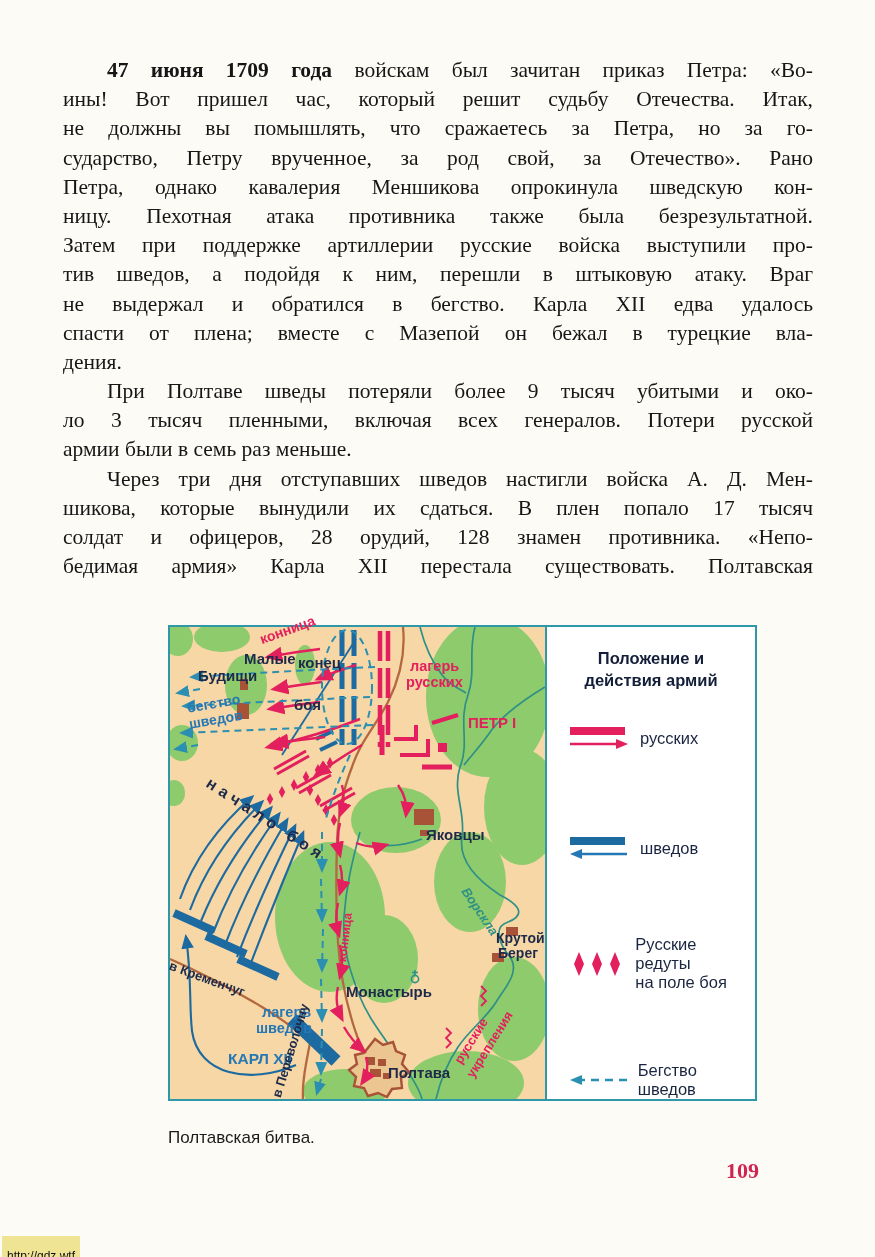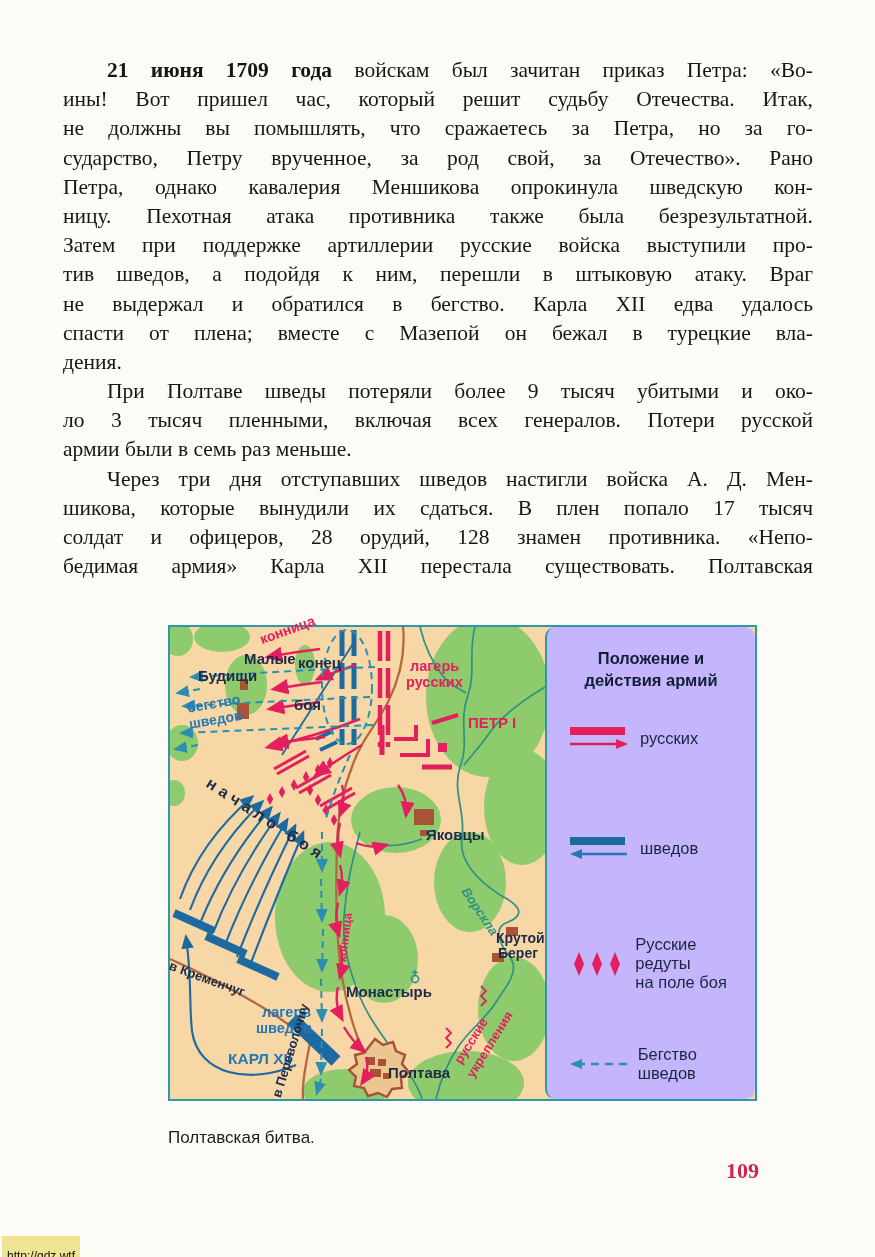--- a/index.html
+++ b/index.html
@@ -24,22 +24,22 @@
     border:2px solid #2e98a8;background:#f6d7a5;
   }
   .terrain{position:absolute;left:0;top:0;width:375px;height:472px;}
   #map-labels{position:absolute;left:0;top:0;width:375px;height:472px;pointer-events:none;}
   .mlabel{
     position:absolute;font-family:"Liberation Sans",sans-serif;font-weight:700;
     white-space:nowrap;transform-origin:0 0;line-height:1;
   }
   .legend{
     position:absolute;left:375px;top:0;width:208px;height:472px;
-    background:#c4b5fd;border-left:2px solid #2e98a8;
-    font-family:"Liberation Sans",sans-serif;color:#16233d;border-radius:10px;
+    background:#ffffff;border-left:2px solid #2e98a8;
+    font-family:"Liberation Sans",sans-serif;color:#16233d;
   }
   .legend-title{
     position:absolute;top:20px;left:0;width:100%;text-align:center;
     font-size:16.5px;font-weight:700;line-height:22px;color:#131f38;
   }
   .li{position:absolute;left:22px;display:flex;align-items:center;gap:9px;}
   .ll{font-size:16.5px;color:#1a2540;line-height:19px;}
   
   .caption{
     position:absolute;left:168px;top:1128px;
@@ -55,21 +55,21 @@
     position:absolute;left:2px;top:1236px;
     background:#efe493;color:#111;
     font-family:"Liberation Sans",sans-serif;font-size:12px;
     padding:13px 5px;
   }
 </style>
 </head>
 <body>
 
 <div class="text-block" id="text-block">
-    <div class="tl ind"><b>21 июня 1709 года</b> войскам был зачитан приказ Петра: «Во-</div>
+    <div class="tl ind"><b>47 июня 1709 года</b> войскам был зачитан приказ Петра: «Во-</div>
     <div class="tl">ины! Вот пришел час, который решит судьбу Отечества. Итак,</div>
     <div class="tl">не должны вы помышлять, что сражаетесь за Петра, но за го-</div>
     <div class="tl">сударство, Петру врученное, за род свой, за Отечество». Рано</div>
     <div class="tl">Петра, однако кавалерия Меншикова опрокинула шведскую кон-</div>
     <div class="tl">ницу. Пехотная атака противника также была безрезультатной.</div>
     <div class="tl">Затем при поддержке артиллерии русские войска выступили про-</div>
     <div class="tl">тив шведов, а подойдя к ним, перешли в штыковую атаку. Враг</div>
     <div class="tl">не выдержал и обратился в бегство. Карла XII едва удалось</div>
     <div class="tl">спасти от плена; вместе с Мазепой он бежал в турецкие вла-</div>
     <div class="tl nj">дения.</div>
@@ -317,21 +317,21 @@
         <polygon points="10,3 15,15 10,27 5,15" fill="#e31f5d"></polygon>
         <polygon points="28,3 33,15 28,27 23,15" fill="#e31f5d"></polygon>
         <polygon points="46,3 51,15 46,27 41,15" fill="#e31f5d"></polygon>
       </svg>
       <span class="ll">
         <div>Русские редуты</div>
         <div>на поле боя</div>
       </span>
     </div>
 
-    <div class="li" style="top:418px;align-items:center;">
+    <div class="li" style="top:434px;align-items:center;">
       <svg width="62" height="24">
         <line x1="58" y1="12" x2="12" y2="12" stroke="#2b8fb2" stroke-width="2.5" stroke-dasharray="8 6"></line>
         <polygon points="13,7 1,12 13,17" fill="#2b8fb2"></polygon>
       </svg>
       <span class="ll">Бегство шведов</span>
     </div>
   </div>
 </div>
 
 <div class="caption">Полтавская битва.</div>

